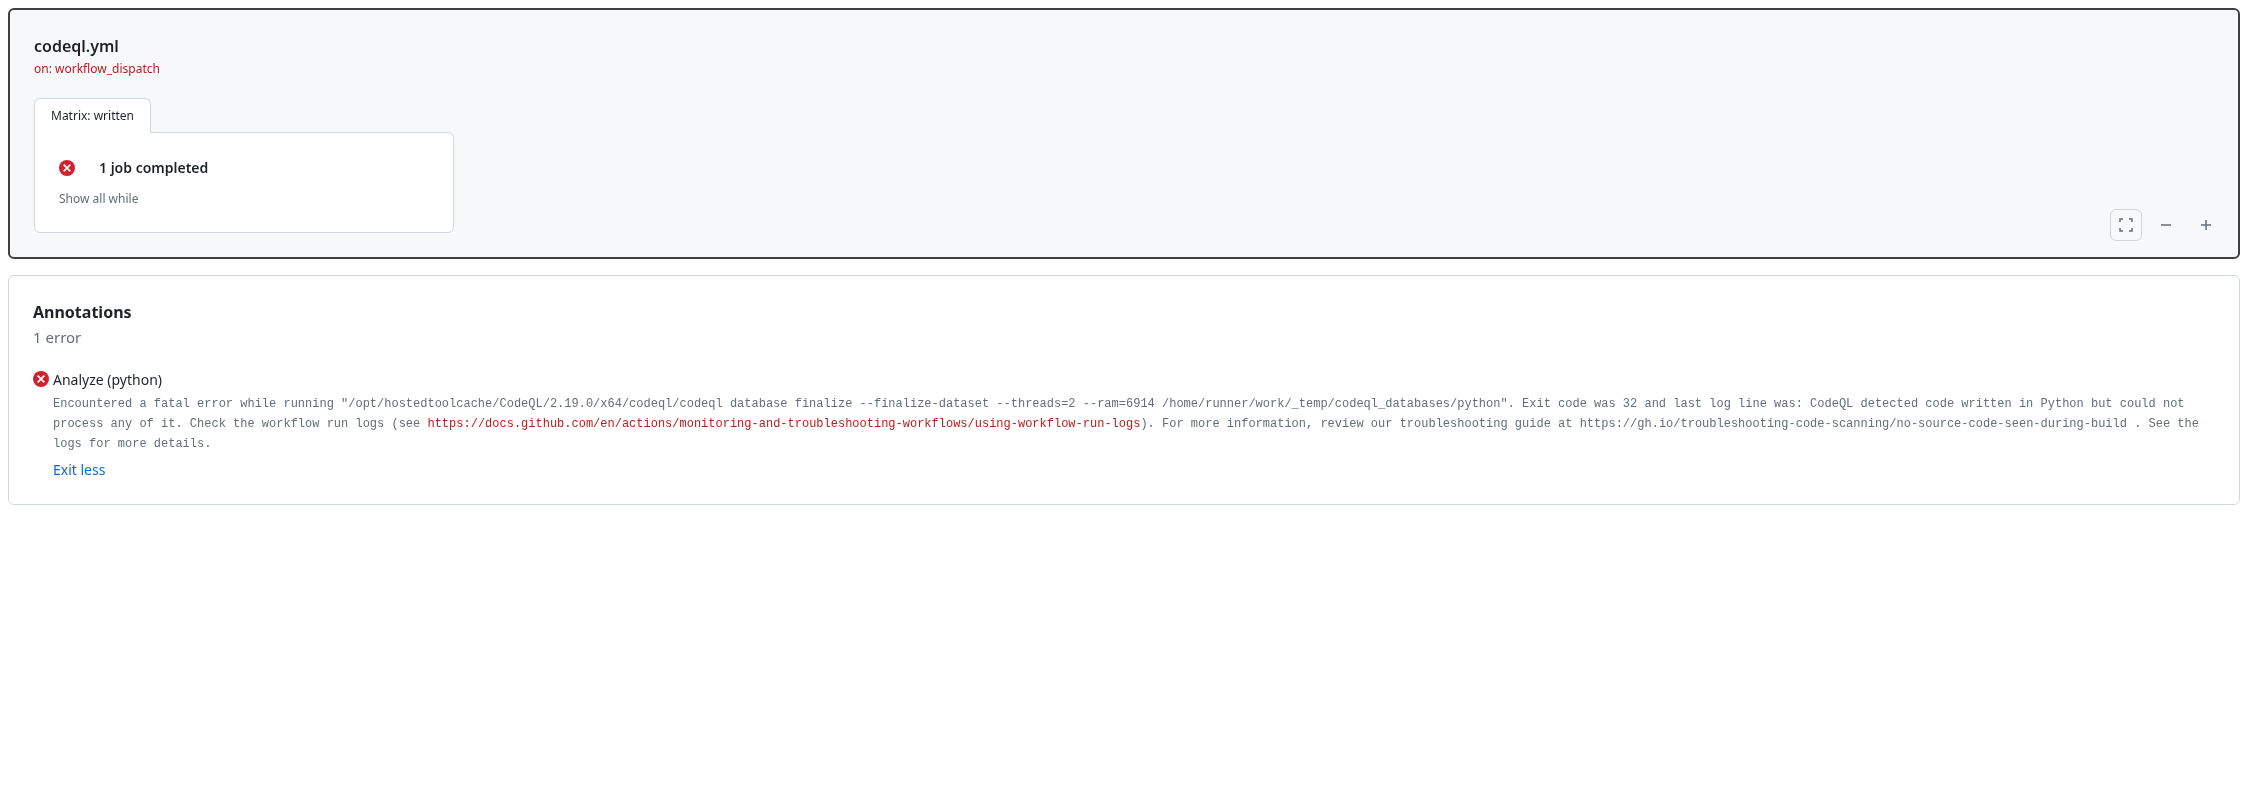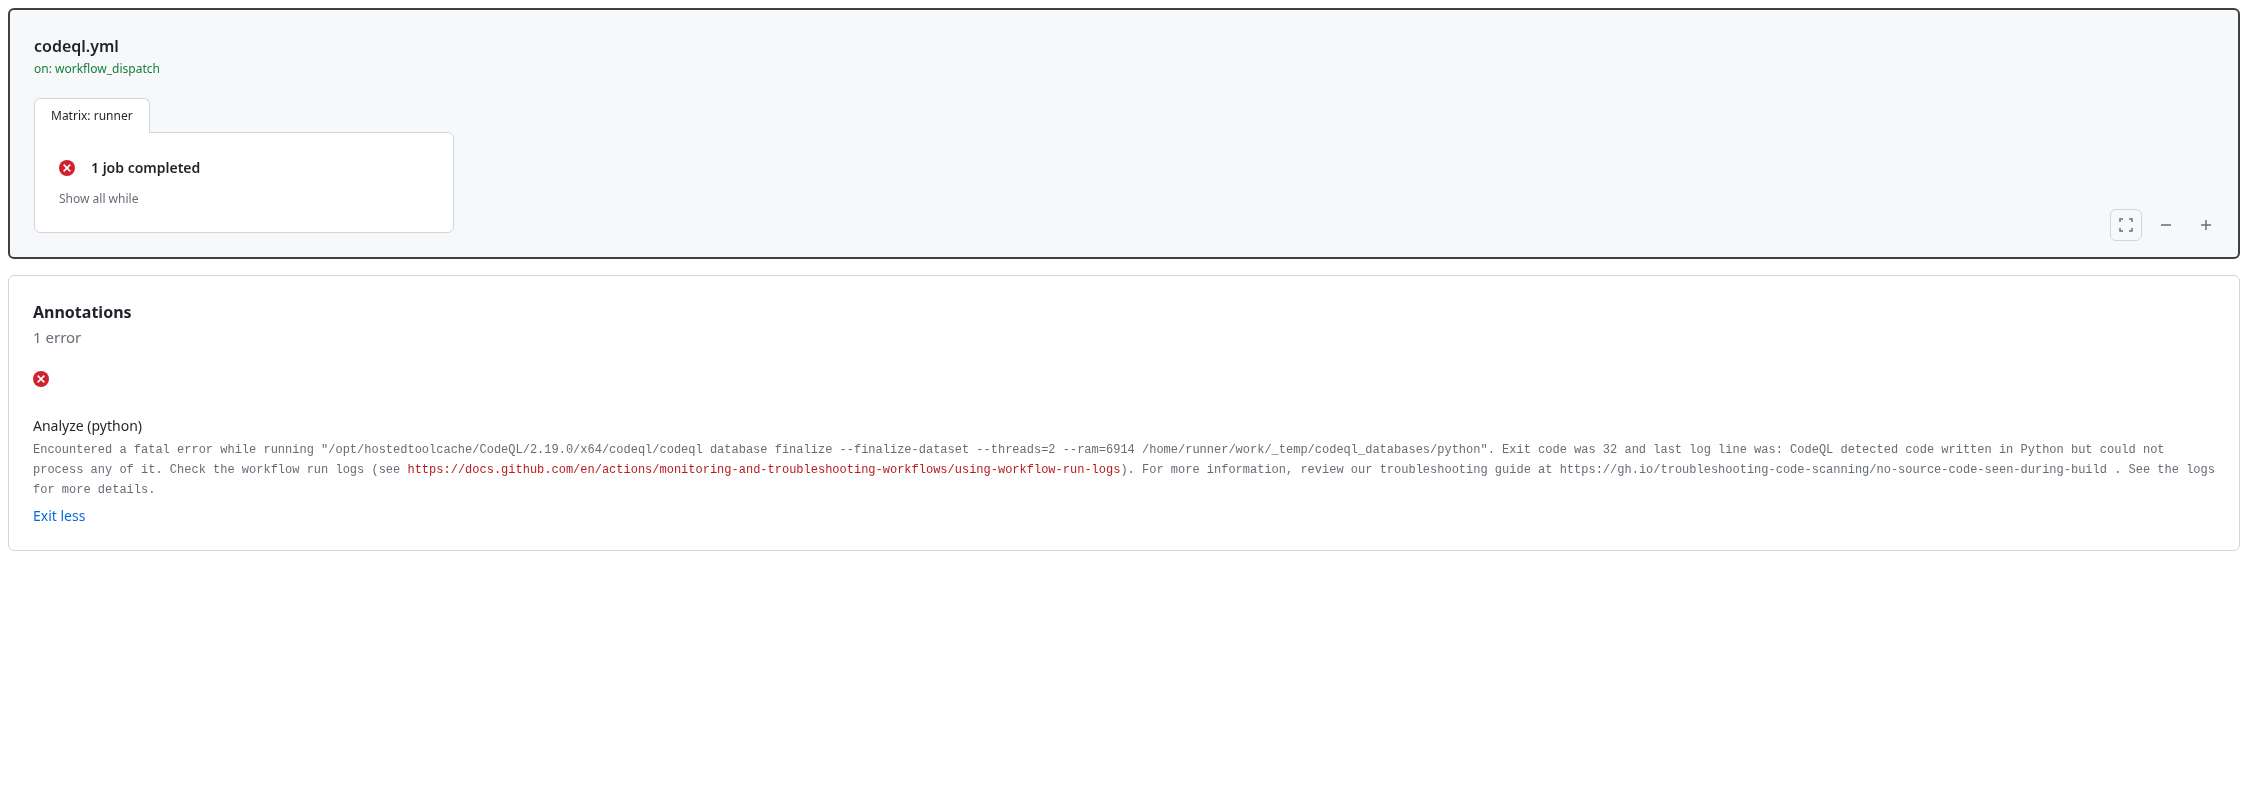--- a/index.html
+++ b/index.html
@@ -26,21 +26,21 @@
       margin-bottom: 16px;
     }
     .workflow-title {
       font-size: 16px;
       font-weight: 600;
       color: #1f2328;
       margin-bottom: 2px;
     }
     .workflow-subtitle {
       font-size: 12px;
-      color: #15803d;
+      color: #b91c1c;
       margin-bottom: 20px;
     }
     .matrix-tab {
       display: inline-block;
       background: #ffffff;
       border: 1px solid #d0d7de;
       border-bottom: none;
       border-radius: 6px 6px 0 0;
       padding: 8px 16px;
       font-size: 12px;
@@ -52,21 +52,21 @@
     .job-card {
       background: #ffffff;
       border: 1px solid #d0d7de;
       border-radius: 0 6px 6px 6px;
       padding: 24px;
       width: 420px;
     }
     .job-status-row {
       display: flex;
       align-items: center;
-      gap: 16px;
+      gap: 24px;
       margin-bottom: 12px;
     }
     .error-circle {
       width: 16px;
       height: 16px;
       border-radius: 50%;
       background: #cf222e;
       display: flex;
       align-items: center;
       justify-content: center;
@@ -129,22 +129,21 @@
       color: #1f2328;
       margin-bottom: 2px;
     }
     .annotations-count {
       font-size: 15px;
       color: #656d76;
       margin-bottom: 20px;
     }
     .annotation-item {
       display: flex;
-      gap: 28px;
-      flex-direction: column;
+      gap: 4px;
     }
     .annotation-icon {
       flex-shrink: 0;
       padding-top: 2px;
     }
     .annotation-content {
       flex: 1;
     }
     .annotation-heading {
       font-size: 14px;
@@ -172,21 +171,21 @@
     }
   </style>
 </head>
 <body>
 
 <div class="container">
   <div class="workflow-panel">
     <div class="workflow-title">codeql.yml</div>
     <div class="workflow-subtitle">on: workflow_dispatch</div>
 
-    <div class="matrix-tab">Matrix: runner</div>
+    <div class="matrix-tab">Matrix: written</div>
     <div class="job-card">
       <div class="job-status-row">
         <span class="error-circle">
           <svg viewBox="0 0 12 12">
               <path d="M2 2 L10 10 M10 2 L2 10" stroke="#fff" stroke-width="2" fill="none"></path>
             </svg>
         </span>
         <span class="job-status-text">1 job completed</span>
       </div>
       <div class="show-all-jobs">Show all while</div>

